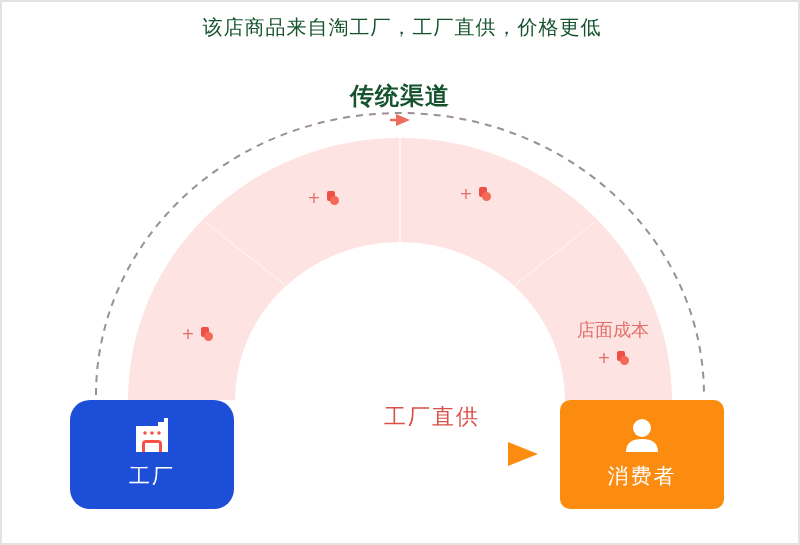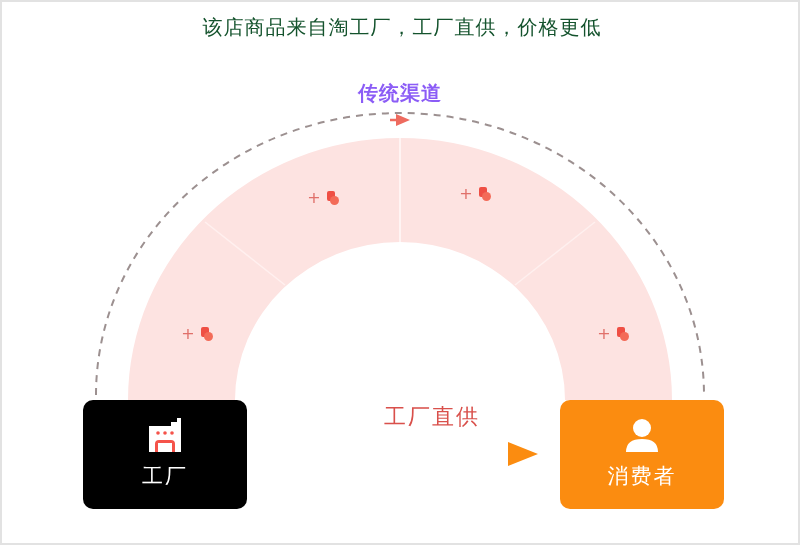--- a/index.html
+++ b/index.html
@@ -15,21 +15,21 @@
     background: #ffffff;
   }
   .title {
     position: absolute; left: 4px; right: 0; top: 14px;
     text-align: center; font-size: 20px; color: #14532d;
     letter-spacing: 1px;
   }
   svg.diagram { position: absolute; left: 0; top: 0; }
   .channel-label {
     position: absolute; left: 340px; width: 120px; top: 80px;
-    text-align: center; font-size: 20px; font-weight: bold; color: #8b5cf6;
+    text-align: center; font-size: 24px; font-weight: bold; color: #14532d;
     letter-spacing: 1px;
   }
   .seg {
     position: absolute; text-align: center; color: #e0706a;
     font-size: 18px; width: 110px;
   }
   .seg .plus {
     display: flex; justify-content: center; align-items: center; gap: 6px;
     margin-top: 6px; font-size: 16px;
   }
@@ -41,21 +41,21 @@
     width: 8px; height: 10px; border-radius: 2px; background: #ef4f44;
   }
   .money-icon::after {
     content: ""; position: absolute; left: 3px; top: 5px;
     width: 9px; height: 9px; border-radius: 50%; background: #f36b58;
   }
   .box {
     position: absolute; top: 400px; width: 164px; height: 109px;
     border-radius: 10px; color: #ffffff; text-align: center;
   }
-  .box.factory { left: 83px; background: #000000; }
+  .box.factory { left: 70px; background: #1d4ed8; border-radius: 20px; }
   .box.consumer { left: 560px; background: #fb8c10; }
   .box .lbl { position: absolute; left: 0; right: 0; top: 62px; font-size: 21px; letter-spacing: 2px; }
   .box .ico { position: absolute; left: 62px; top: 18px; width: 40px; height: 36px; }
   .direct-label {
     position: absolute; left: 320px; width: 160px; top: 402px;
     text-align: right; font-size: 22px; color: #d9504b; letter-spacing: 2px;
   }
 </style>
 </head>
 <body>
@@ -100,20 +100,21 @@
       <span class="money-icon"></span>
     </div>
 </div>
 <div class="seg" style="left:420px; top:178px;">
   <div class="plus">
       <span>+</span>
       <span class="money-icon"></span>
     </div>
 </div>
 <div class="seg" style="left:558px; top:318px;">
+  <div>店面成本</div>
   <div class="plus">
       <span>+</span>
       <span class="money-icon"></span>
     </div>
 </div>
 
 <div class="direct-label">工厂直供</div>
 
 <div class="box factory">
   <svg class="ico" viewBox="0 0 40 36">

